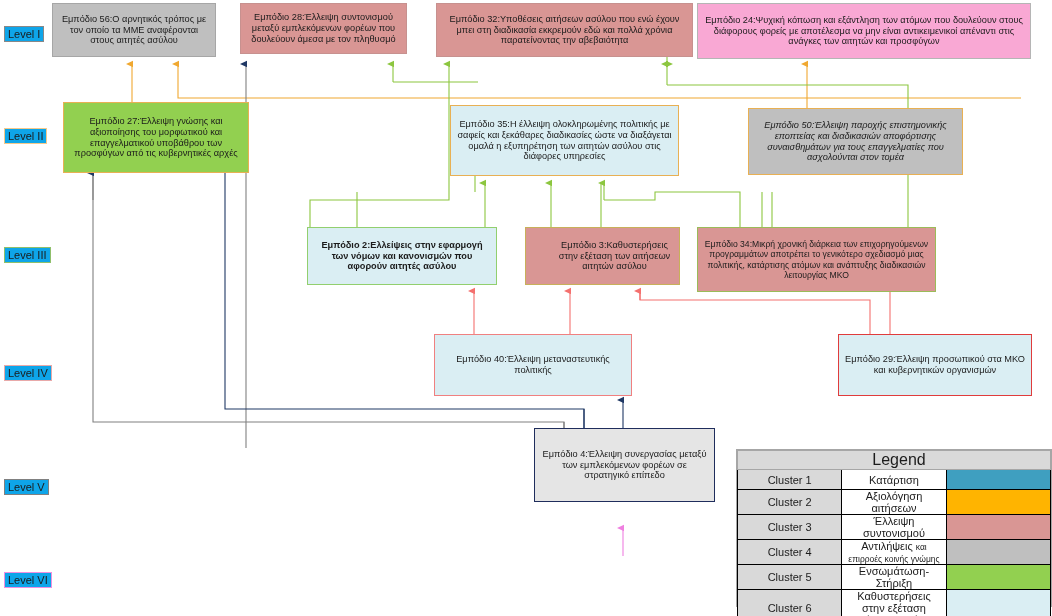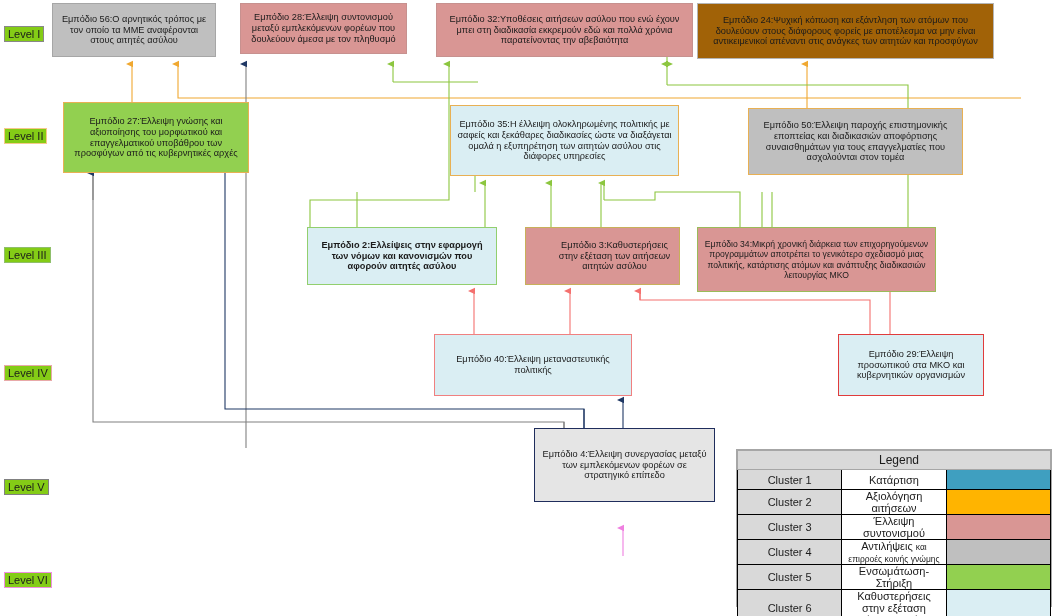--- a/index.html
+++ b/index.html
@@ -37,21 +37,21 @@
     padding: 2px 4px;
     overflow: hidden;
   }
   .node span {
     display: block;
     width: 100%;
   }
   .level-label {
     position: absolute;
     box-sizing: border-box;
-    background: #84cc16;
+    background: #0ea5e9;
     border: 1px solid #888;
     color: #1b1b1b;
     font-size: 11px;
     line-height: 14px;
     padding: 0px 3px;
     white-space: nowrap;
   }
   
   #legend {
     position: absolute;
@@ -71,21 +71,21 @@
     padding: 0 2px;
     font-size: 11px;
     color: #1b1b1b;
     text-align: center;
     vertical-align: middle;
     background: #ffffff;
   }
   #legend th.legend-title {
     background: #d9d9d9;
     font-weight: normal;
-    font-size: 12px;
+    font-size: 16px;
     border: 1px solid #a6a6a6;
     height: 18px;
     padding-left: 12px;
   }
   #legend td.cl-name {
     background: #d9d9d9;
     width: 88px;
     height: 19px;
   }
   #legend td.cl-swatch {
@@ -187,55 +187,55 @@
     </div>
 
   <div class="node" style="left:240px; top:3px; width:167px; height:51px; background:#d99694; border:1.5px solid #c7918f; font-size:9.2px;">
       <span>Εμπόδιο 28:Έλλειψη συντονισμού μεταξύ εμπλεκόμενων φορέων που δουλεύουν άμεσα με τον πληθυσμό</span>
     </div>
 
   <div class="node" style="left:436px; top:3px; width:257px; height:54px; background:#d99694; border:1.5px solid #c7918f; font-size:9.2px;">
       <span>Εμπόδιο 32:Υποθέσεις αιτήσεων ασύλου που ενώ έχουν μπει στη διαδικασία εκκρεμούν εδώ και πολλά χρόνια παρατείνοντας την αβεβαιότητα</span>
     </div>
 
-  <div class="node" style="left:697px; top:3px; width:297px; height:56px; background:#a16207; border:1.5px solid #b5b5b5; font-size:9.2px;">
+  <div class="node" style="left:697px; top:3px; width:334px; height:56px; background:#f9a8d4; border:1.5px solid #b5b5b5; font-size:9.2px;">
       <span>Εμπόδιο 24:Ψυχική κόπωση και εξάντληση των ατόμων που δουλεύουν στους διάφορους φορείς με αποτέλεσμα να μην είναι αντικειμενικοί απέναντι στις ανάγκες των αιτητών και προσφύγων</span>
     </div>
 
   <div class="node" style="left:48px; top:102px; width:186px; height:71px; background:#92d050; border:1.5px solid #e8b054; font-size:9.2px;margin-left:15px;">
       <span>Εμπόδιο 27:Έλλειψη γνώσης και αξιοποίησης του μορφωτικού και επαγγελματικού υποβάθρου των προσφύγων από τις κυβερνητικές αρχές</span>
     </div>
 
   <div class="node" style="left:450px; top:105px; width:229px; height:71px; background:#daeef3; border:1.5px solid #e8b054; font-size:9.2px;">
       <span>Εμπόδιο 35:Η έλλειψη ολοκληρωμένης πολιτικής με σαφείς και ξεκάθαρες διαδικασίες ώστε να διαξάγεται ομαλά η εξυπηρέτηση των
 αιτητών ασύλου στις διάφορες υπηρεσίες</span>
     </div>
 
-  <div class="node" style="left:748px; top:108px; width:215px; height:67px; background:#bfbfbf; border:1.5px solid #e8b054; font-size:9.2px;">
+  <div class="node" style="left:748px; top:108px; width:215px; height:67px; background:#bfbfbf; border:1.5px solid #e8b054; font-size:9.2px;font-style:italic;">
       <span>Εμπόδιο 50:Έλλειψη παροχής επιστημονικής εποπτείας και διαδικασιών αποφόρτισης συναισθημάτων για τους επαγγελματίες που
 ασχολούνται στον τομέα</span>
     </div>
 
   <div class="node" style="left:307px; top:227px; width:190px; height:58px; background:#daeef3; border:1.5px solid #92cf6e; font-size:9.2px;font-weight:bold;">
       <span>Εμπόδιο 2:Ελλείψεις στην εφαρμογή των νόμων και κανονισμών που αφορούν αιτητές ασύλου</span>
     </div>
 
   <div class="node" style="left:525px; top:227px; width:155px; height:58px; background:#d99694; border:1.5px solid #c8b05a; font-size:9.2px;padding-left:28px;">
       <span>Εμπόδιο 3:Καθυστερήσεις στην εξέταση των αιτήσεων αιτητών ασύλου</span>
     </div>
 
   <div class="node" style="left:697px; top:227px; width:239px; height:65px; background:#d99694; border:1.5px solid #9bbb59; font-size:8.6px;">
       <span>Εμπόδιο 34:Μικρή χρονική διάρκεια των επιχορηγούμενων προγραμμάτων αποτρέπει το γενικότερο σχεδιασμό μιας πολιτικής, κατάρτισης ατόμων και ανάπτυξης διαδικασιών λειτουργίας ΜΚΟ</span>
     </div>
 
   <div class="node" style="left:434px; top:334px; width:198px; height:62px; background:#daeef3; border:1.5px solid #f08080; font-size:9.2px;">
       <span>Εμπόδιο 40:Έλλειψη μεταναστευτικής πολιτικής</span>
     </div>
 
-  <div class="node" style="left:838px; top:334px; width:146px; height:62px; background:#daeef3; border:1.5px solid #e03c3c; font-size:9.2px;">
+  <div class="node" style="left:838px; top:334px; width:194px; height:62px; background:#daeef3; border:1.5px solid #e03c3c; font-size:9.2px;">
       <span>Εμπόδιο 29:Έλλειψη προσωπικού στα ΜΚΟ και κυβερνητικών οργανισμών</span>
     </div>
 
   <div class="node" style="left:534px; top:428px; width:181px; height:74px; background:#e5e5e5; border:1.5px solid #1f2d5c; font-size:9.2px;justify-content:flex-end;">
       <span>Εμπόδιο 4:Έλλειψη συνεργασίας μεταξύ των εμπλεκόμενων φορέων σε στρατηγικό επίπεδο</span>
     </div>
 
 
   <div id="legend" style="left:736px; top:449px; width:316px; height:158px;">
     <table>

